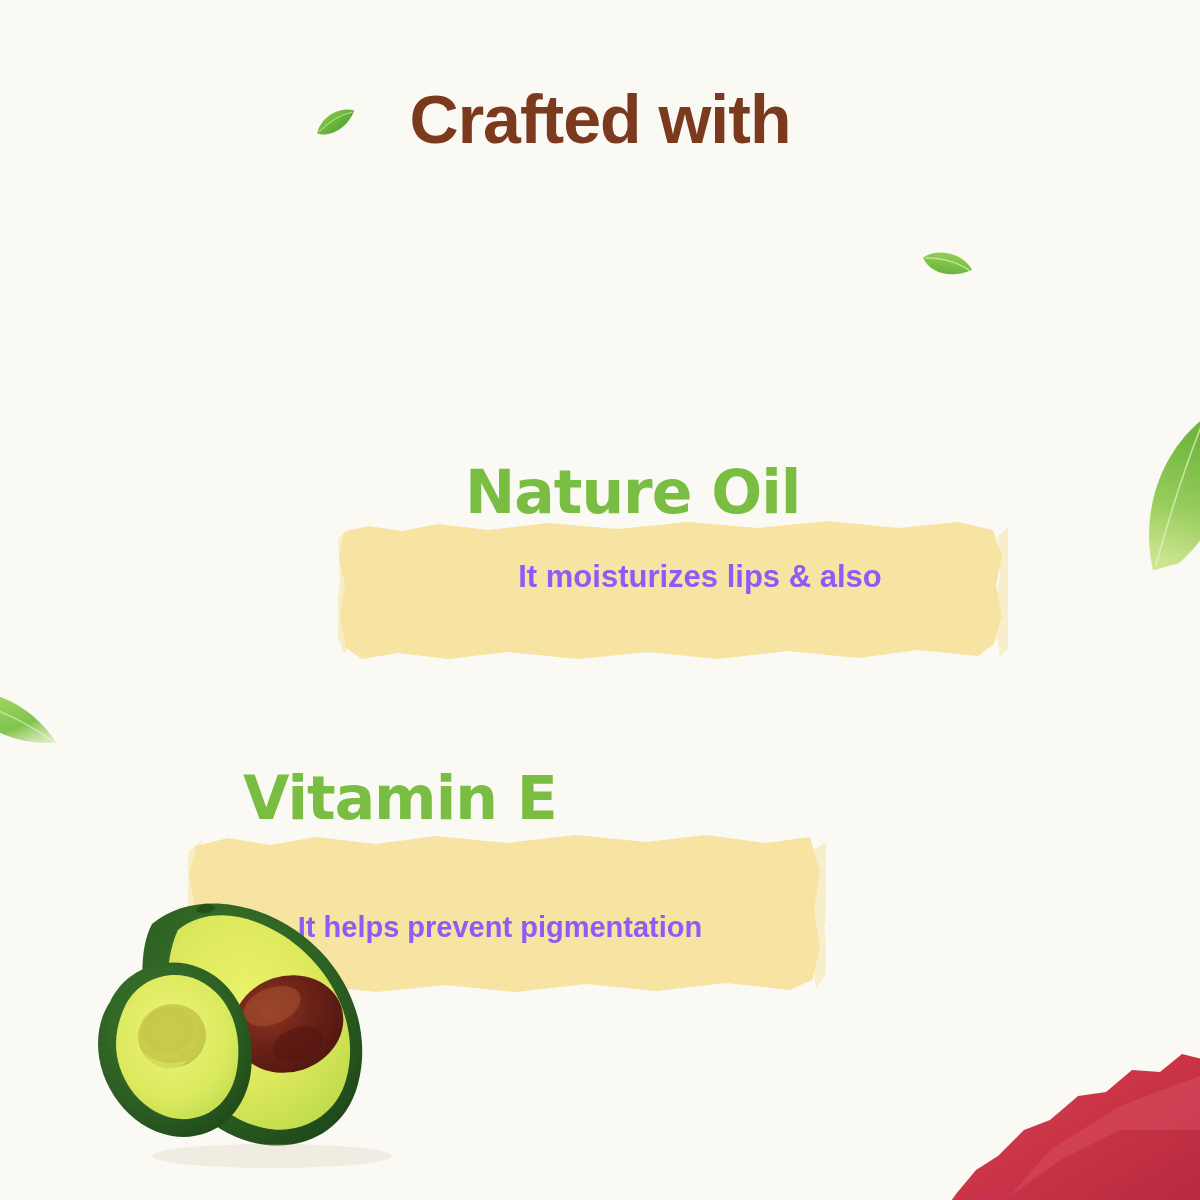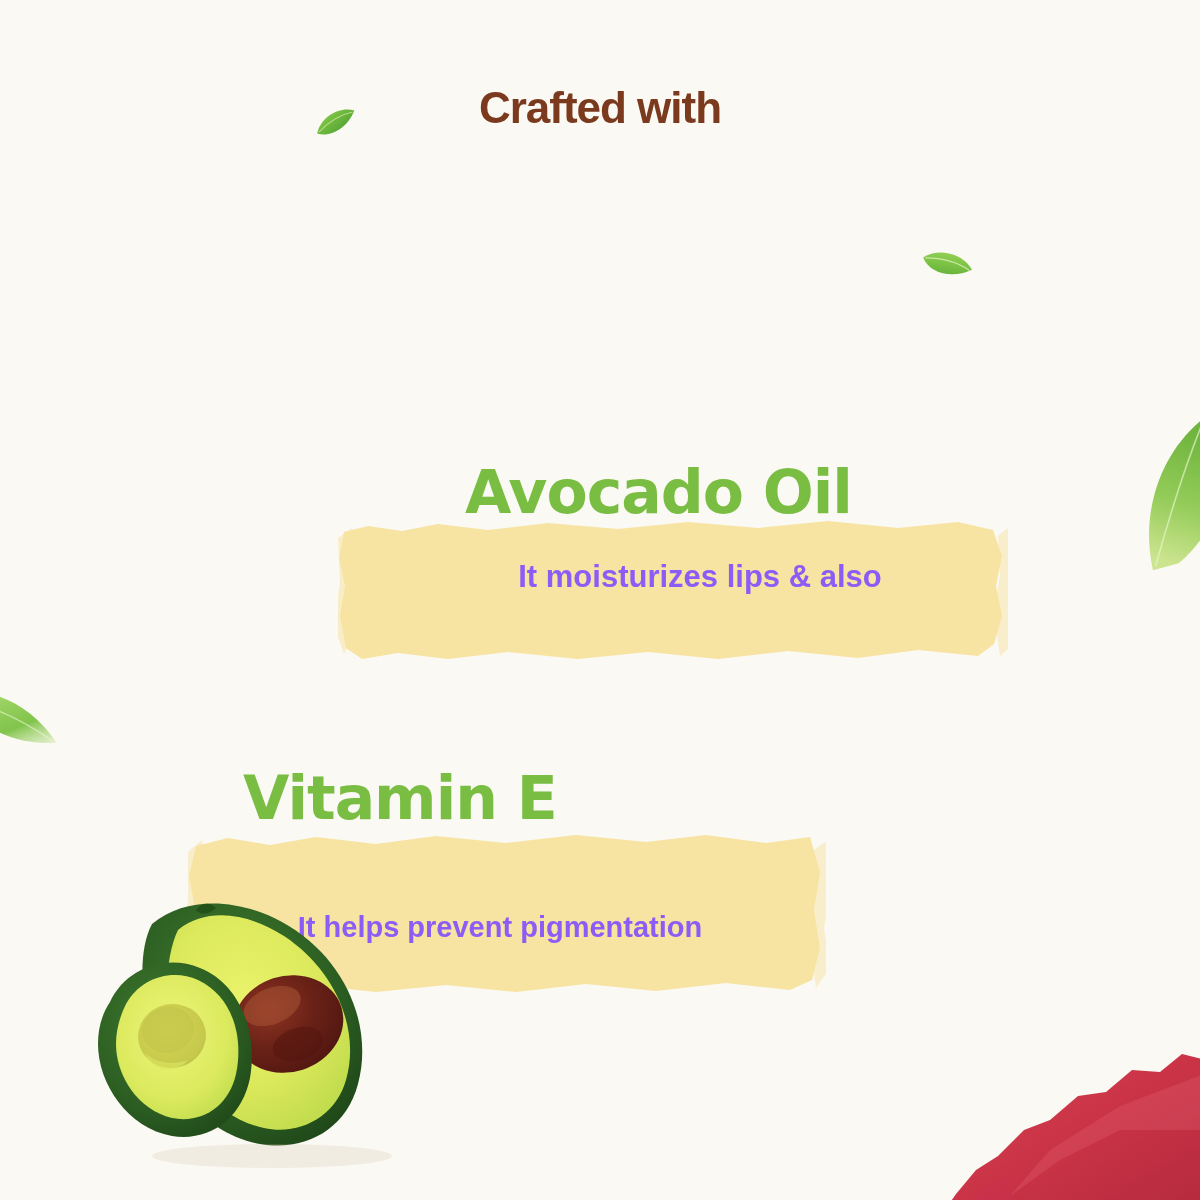--- a/index.html
+++ b/index.html
@@ -48,21 +48,21 @@
 
   
   .headline-block {
     position: absolute;
     left: 0;
     top: 86px;
     width: 1200px;
     text-align: center;
   }
   .headline-top {
-    font-size: 44px;
+    font-size: 68px;
     font-weight: bold;
     color: #7B3A1E;
     letter-spacing: -1px;
     line-height: 0.98;
     margin: 0;
     font-family: "Liberation Sans", sans-serif;
   }
   .headline-main {
     font-size: 148px;
     font-weight: bold;
@@ -221,21 +221,21 @@
 
     <svg class="band" viewBox="0 0 670 150" preserveAspectRatio="none">
       <path fill="#F7E3A2" d="M6,16 L30,10 L64,15 L100,8 L150,14 L210,7 L280,13 L350,6 L420,12
         L490,5 L560,12 L620,6 L655,14 L664,40 L658,70 L664,100 L656,128 L640,140
         L580,134 L520,142 L450,135 L380,143 L310,136 L240,143 L170,136 L110,143
         L60,137 L24,143 L8,132 L2,100 L7,70 L1,42 Z"></path>
       <path fill="#F7E3A2" opacity="0.55" d="M0,22 L14,12 L18,46 L10,80 L16,116 L6,138 L-4,110 L2,66 Z"></path>
       <path fill="#F7E3A2" opacity="0.5" d="M660,20 L672,10 L676,50 L670,90 L676,128 L662,140 L656,100 L662,58 Z"></path>
     </svg>
 
-    <h2 class="ing-title">Avocado Oil</h2>
+    <h2 class="ing-title">Nature Oil</h2>
 
     <p class="ing-desc">
       <span>It moisturizes lips &amp; also</span><br>
     </p>
 
     <svg class="art art-avocado" viewBox="0 0 370 288">
       <defs>
         <radialGradient id="skinA" cx="0.4" cy="0.35" r="0.8">
           <stop offset="0%" stop-color="#3F7A2E"></stop>
           <stop offset="60%" stop-color="#2C5E22"></stop>

